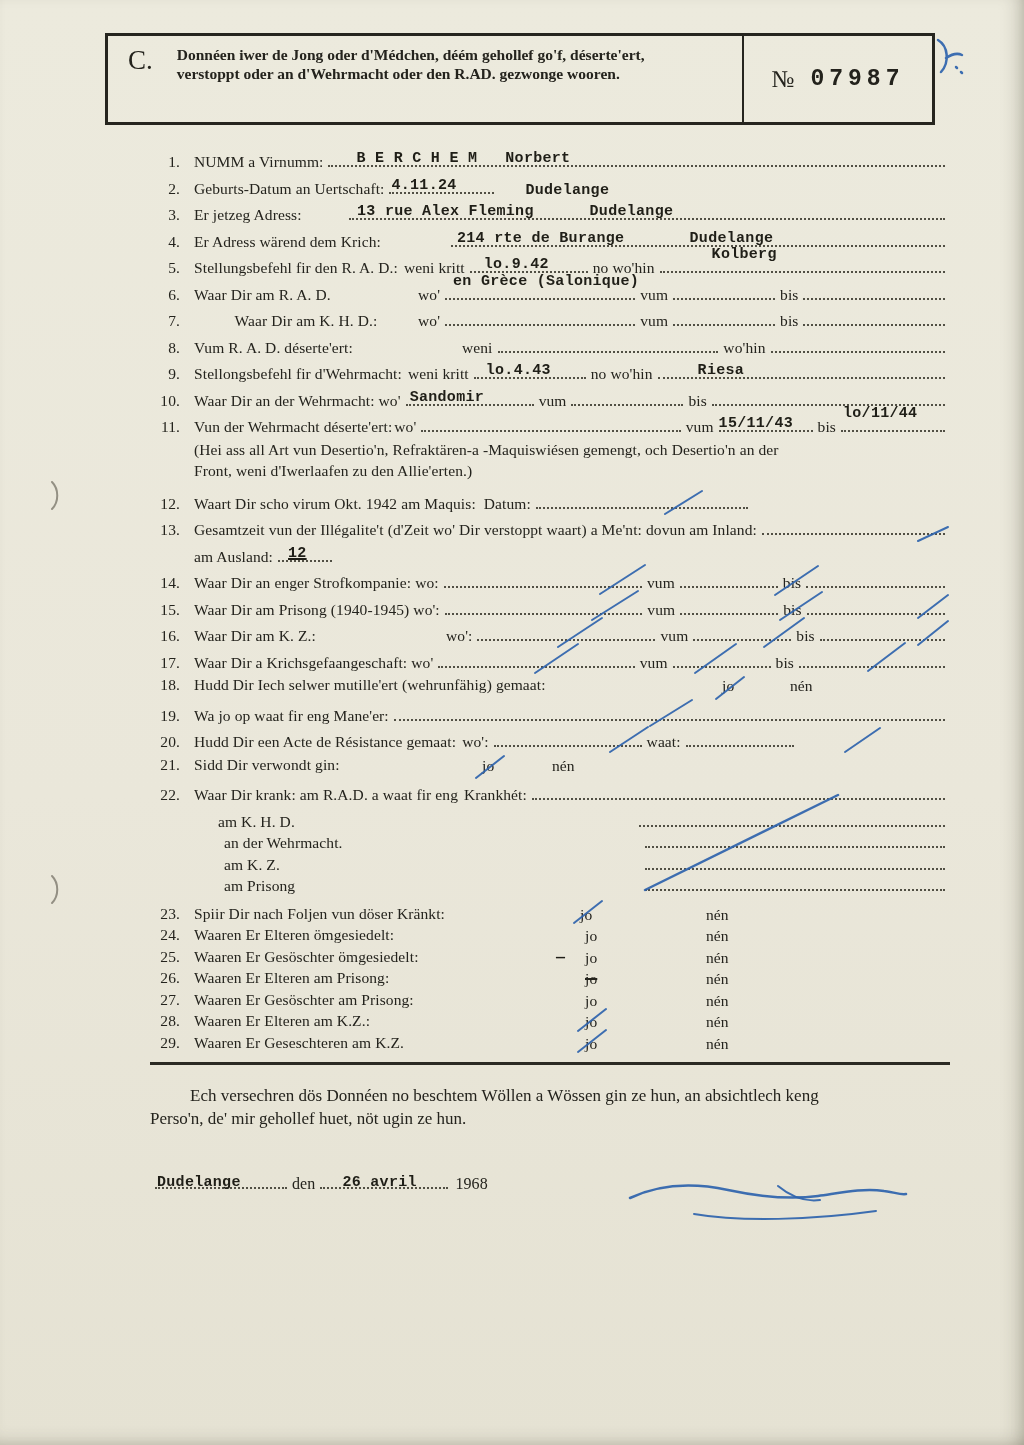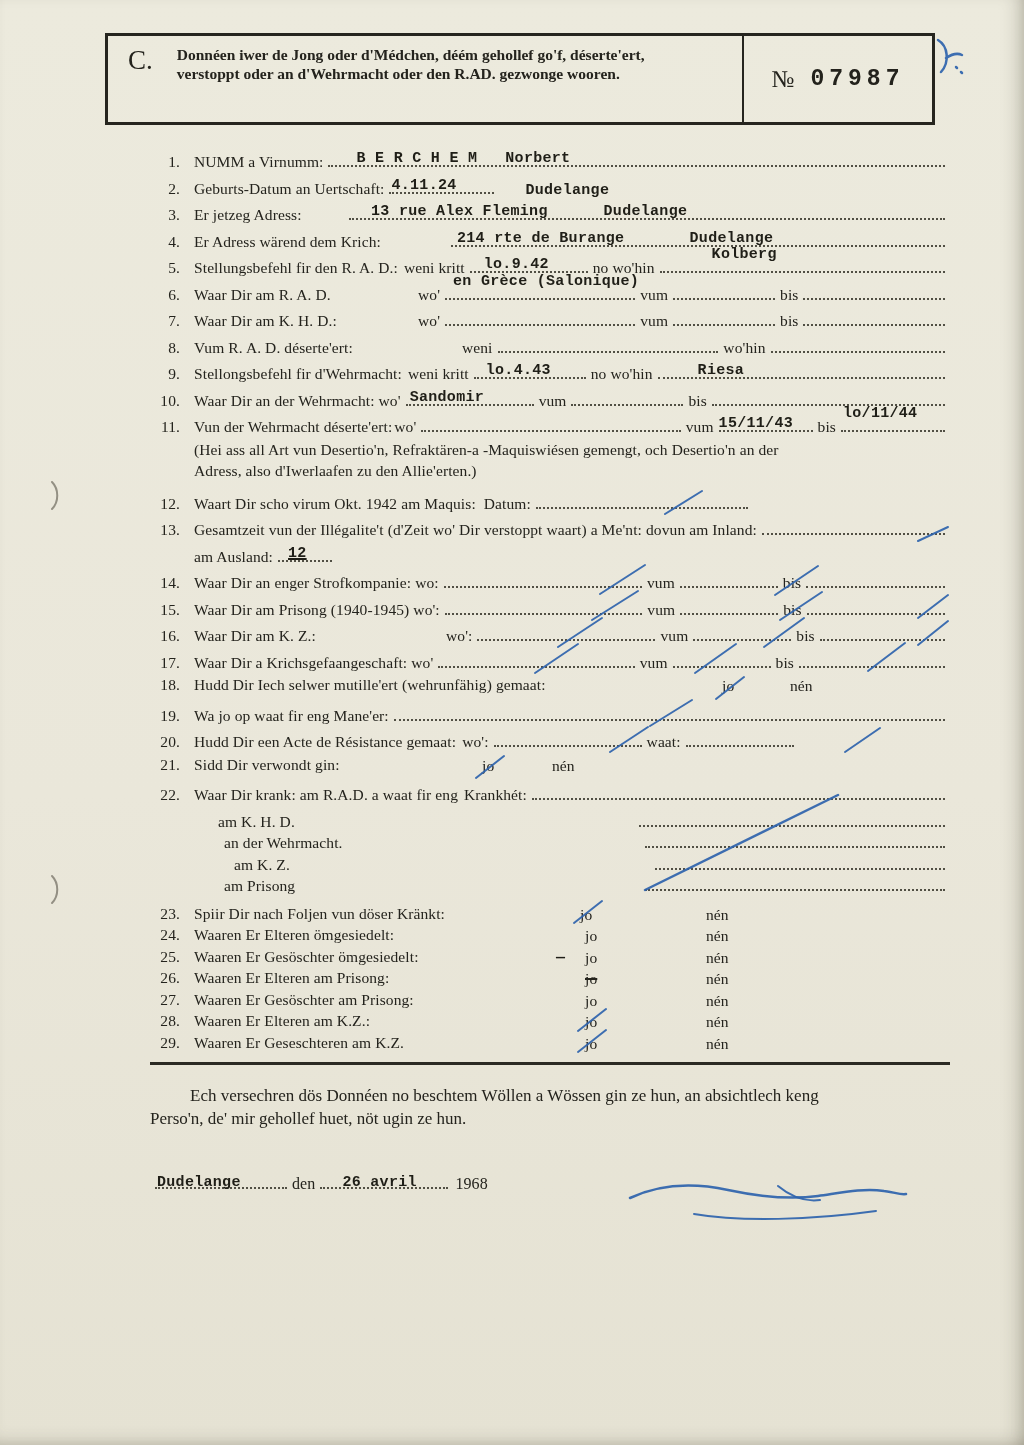--- a/index.html
+++ b/index.html
@@ -80,21 +80,21 @@
         <span class="dots" style="flex: 0 0 105px; width: 105px;">
           <span class="typed on-dots" style="left: 2px;">4.11.24</span>
         </span>
         <span class="typed" style="margin-left: 26px;">Dudelange</span>
         <span class="gapseg" style="flex-grow: 1; flex-basis: 20px;"></span>
       </div>
       <div class="line">
         <span class="num printed">3.</span>
         <span class="printed" style="flex: 0 0 150px; width: 150px;">Er jetzeg Adress:</span>
         <span class="dots" style="flex-grow: 1; flex-basis: 20px;">
-          <span class="typed on-dots" style="left: 22px;">13 rue Alex Fleming      Dudelange</span>
+          <span class="typed on-dots" style="left: 8px;">13 rue Alex Fleming      Dudelange</span>
         </span>
       </div>
       <div class="line">
         <span class="num printed">4.</span>
         <span class="printed" style="flex: 0 0 252px; width: 252px;">Er Adress wärend dem Krich:</span>
         <span class="dots" style="flex-grow: 1; flex-basis: 20px;">
           <span class="typed on-dots" style="left: 6px;">214 rte de Burange       Dudelange</span>
         </span>
       </div>
       <div class="line">
@@ -116,21 +116,21 @@
         <span class="dots" style="flex-grow: 1.4; flex-basis: 20px;">
           <span class="typed on-dots raised" style="left: 8px;">en Grèce (Salonique)</span>
         </span>
         <span class="printed">vum</span>
         <span class="dots" style="flex: 0 0 102px; width: 102px;"></span>
         <span class="printed">bis</span>
         <span class="dots" style="flex-grow: 1; flex-basis: 20px;"></span>
       </div>
       <div class="line">
         <span class="num printed">7.</span>
-        <span class="printed" style="flex: 0 0 224px; width: 224px;">Waar Dir am K. H. D.:</span>
+        <span class="printed" style="flex: 0 0 224px; width: 224px; text-align: center;">Waar Dir am K. H. D.:</span>
         <span class="printed">wo'</span>
         <span class="dots" style="flex-grow: 1.4; flex-basis: 20px;"></span>
         <span class="printed">vum</span>
         <span class="dots" style="flex: 0 0 102px; width: 102px;"></span>
         <span class="printed">bis</span>
         <span class="dots" style="flex-grow: 1; flex-basis: 20px;"></span>
       </div>
       <div class="line">
         <span class="num printed">8.</span>
         <span class="printed" style="flex: 0 0 268px; width: 268px;">Vum R. A. D. déserte'ert:</span>
@@ -176,21 +176,21 @@
         <span class="dots" style="flex: 0 0 104px; width: 104px;">
           <span class="typed on-dots raised" style="left: 2px;">lo/11/44</span>
         </span>
       </div>
       <div class="line note">
         <span class="num printed"></span>
         <span class="printed">(Hei ass all Art vun Desertio'n, Refraktären-a -Maquiswiésen gemengt, och Desertio'n an der</span>
       </div>
       <div class="line note">
         <span class="num printed"></span>
-        <span class="printed">Adress, also d'Iwerlaafen zu den Allie'erten.)</span>
+        <span class="printed">Front, weni d'Iwerlaafen zu den Allie'erten.)</span>
       </div>
       <div class="line" style="margin-top: 8px;">
         <span class="num printed">12.</span>
         <span class="printed">Waart Dir scho virum Okt. 1942 am Maquis:</span>
         <span class="printed" style="margin-left: 8px;">Datum:</span>
         <span class="dots" style="flex: 0 0 212px; width: 212px;"></span>
         <span class="gapseg" style="flex-grow: 1; flex-basis: 20px;"></span>
       </div>
       <div class="line">
         <span class="num printed">13.</span>
@@ -281,21 +281,21 @@
         <span class="printed" style="flex: 0 0 416px; width: 416px; margin-left: 24px;">am K. H. D.</span>
         <span class="dots" style="flex-grow: 1; flex-basis: 20px;"></span>
       </div>
       <div class="line sub">
         <span class="num printed"></span>
         <span class="printed" style="flex: 0 0 416px; width: 416px; margin-left: 30px;">an der Wehrmacht.</span>
         <span class="dots" style="flex-grow: 1; flex-basis: 20px;"></span>
       </div>
       <div class="line sub">
         <span class="num printed"></span>
-        <span class="printed" style="flex: 0 0 416px; width: 416px; margin-left: 40px;">am K. Z.</span>
+        <span class="printed" style="flex: 0 0 416px; width: 416px; margin-left: 30px;">am K. Z.</span>
         <span class="dots" style="flex-grow: 1; flex-basis: 20px;"></span>
       </div>
       <div class="line sub">
         <span class="num printed"></span>
         <span class="printed" style="flex: 0 0 416px; width: 416px; margin-left: 30px;">am Prisong</span>
         <span class="dots" style="flex-grow: 1; flex-basis: 20px;"></span>
       </div>
       <div class="line tight" style="margin-top: 10px;">
         <span class="num printed">23.</span>
         <span class="printed">Spiir Dir nach Foljen vun döser Kränkt:</span>

